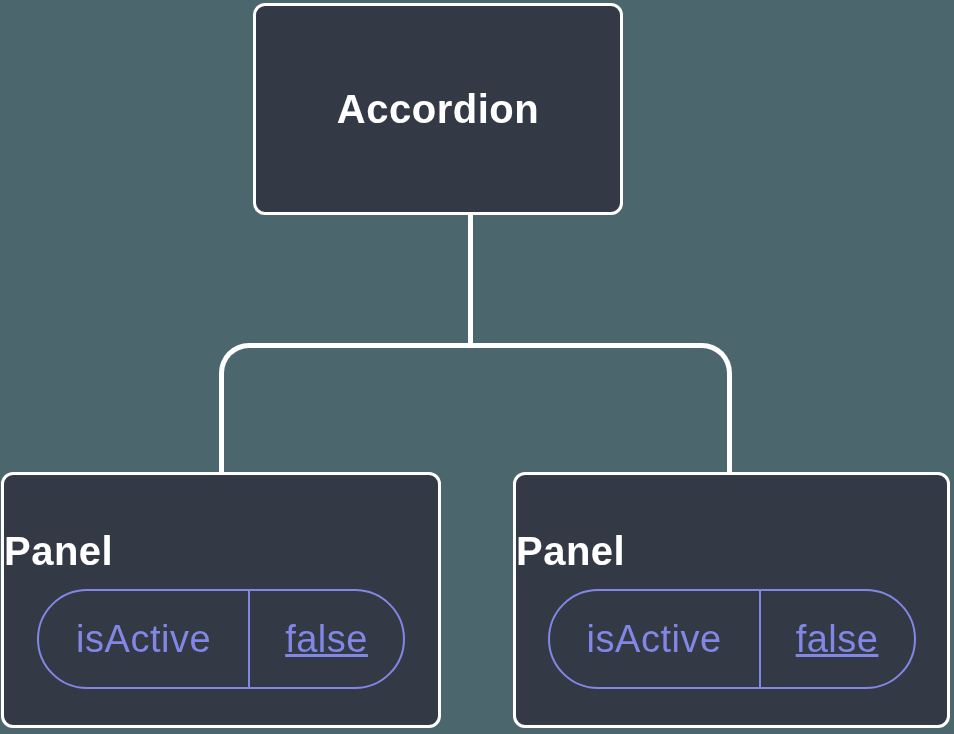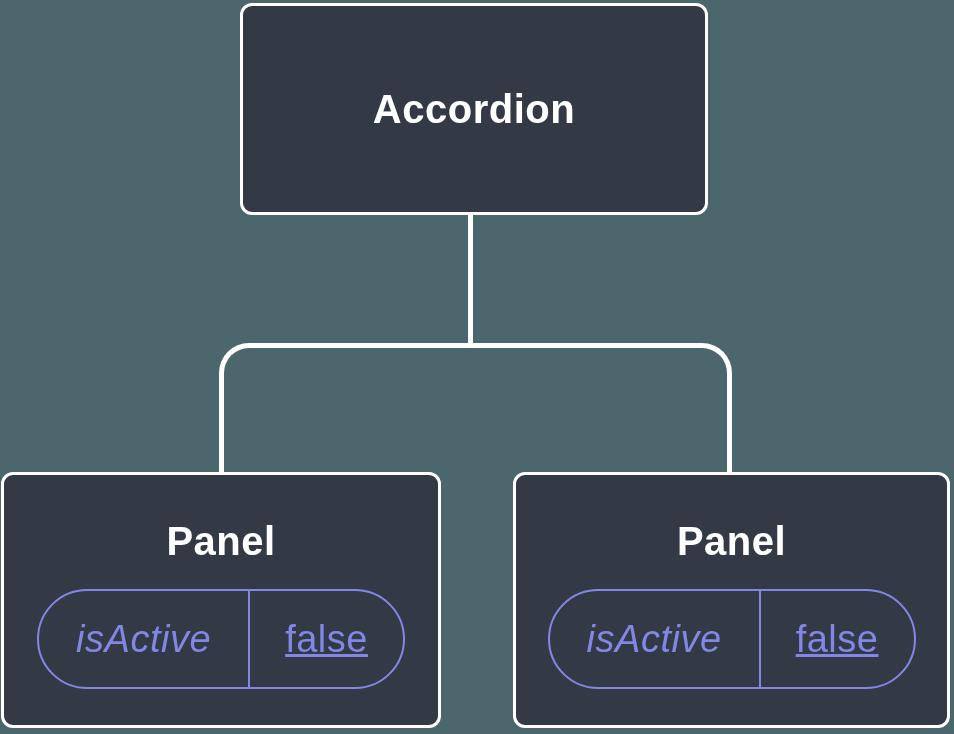--- a/index.html
+++ b/index.html
@@ -48,23 +48,23 @@
   }
 
   
   .node {
     position: absolute;
     background: var(--node-fill);
     border: 3.5px solid var(--node-border);
     border-radius: 12px;
   }
   .node-root {
-    left: 240px;
+    left: 253px;
     top: 3px;
-    width: 468px;
+    width: 370px;
     height: 212px;
     display: flex;
     align-items: center;
     justify-content: center;
   }
   .node-panel-left {
     left: 1px;
     top: 472px;
     width: 440px;
     height: 256px;
@@ -77,24 +77,24 @@
   }
   .node-label {
     color: var(--label-color);
     font-size: 40px;
     font-weight: 600;
     letter-spacing: 0.5px;
     line-height: 48px;
   }
   .panel-title {
     position: absolute;
-    top: 42px;
+    top: 52px;
     left: 0;
     width: 100%;
-    text-align: center;
+    text-align: left;
   }
 
   
   .state-pill {
     position: absolute;
     top: 114px;
     left: 50%;
     transform: translateX(-50%);
     width: 368px;
     height: 100px;
@@ -109,21 +109,20 @@
     align-items: center;
     justify-content: center;
     color: var(--accent);
     font-size: 38px;
     font-weight: 400;
     letter-spacing: 0.5px;
   }
   .state-name {
     flex: 0 0 58%;
     border-right: 2.5px solid var(--accent);
-    font-style: italic;
   }
   .state-value {
     flex: 1 1 auto;
     text-decoration: underline;
   }
 </style>
 </head>
 <body>
 
 <div class="canvas">

